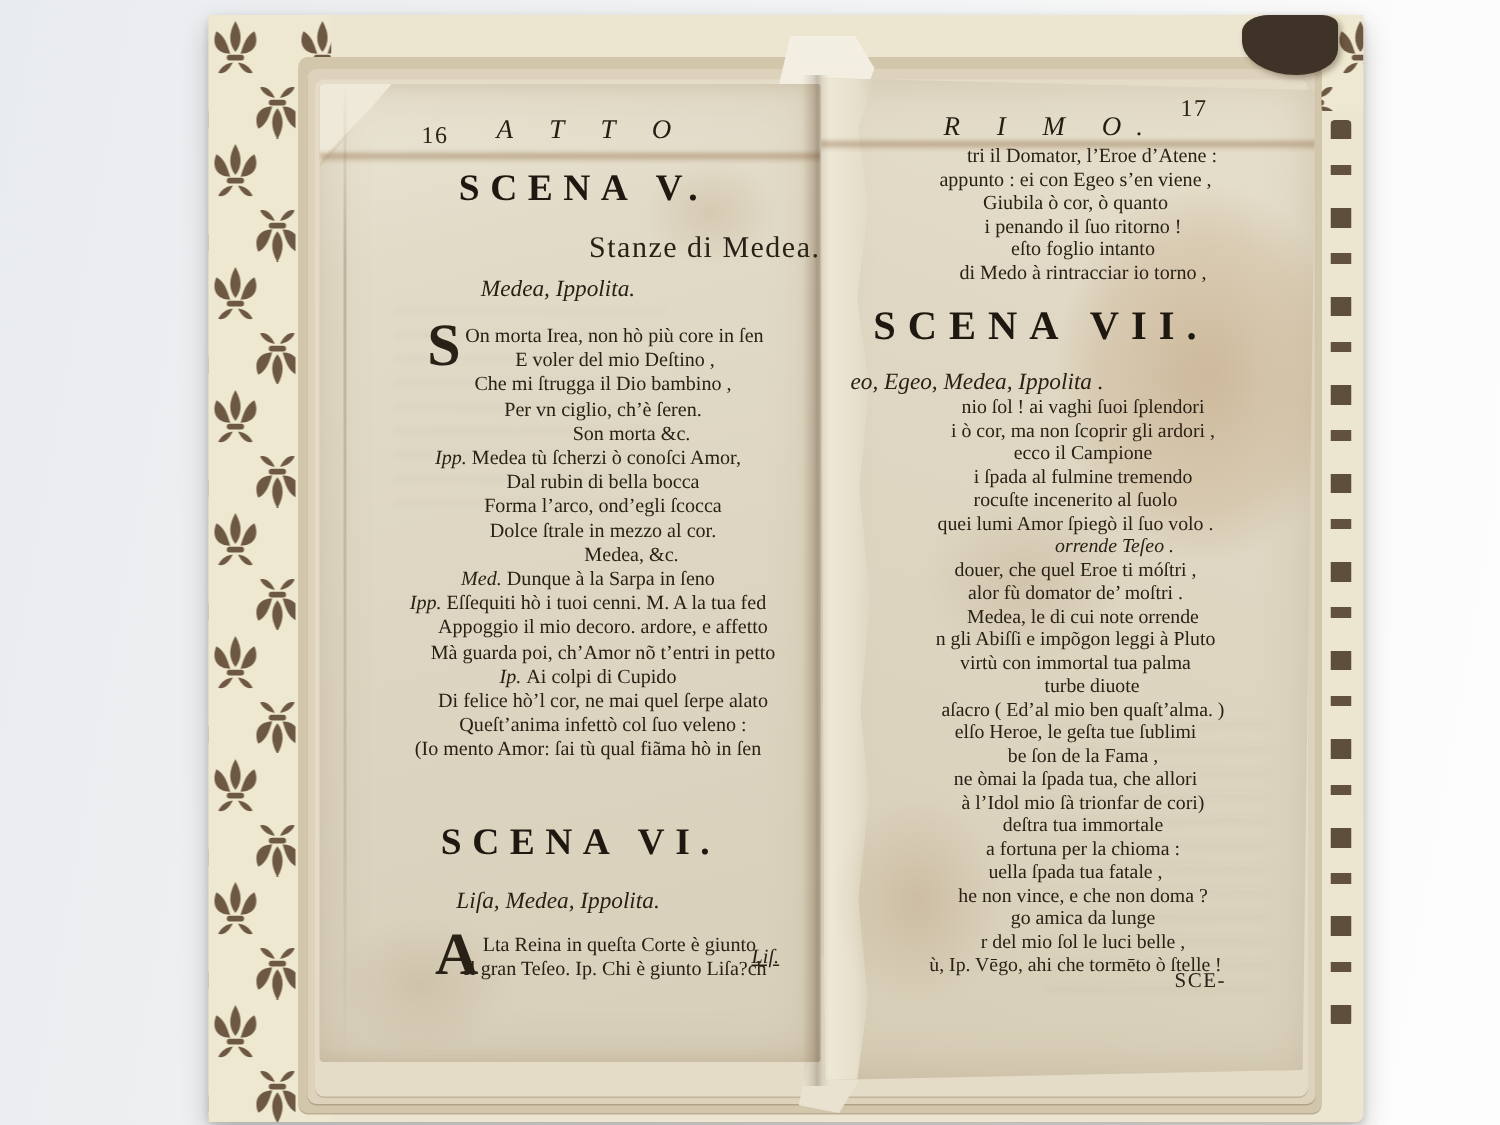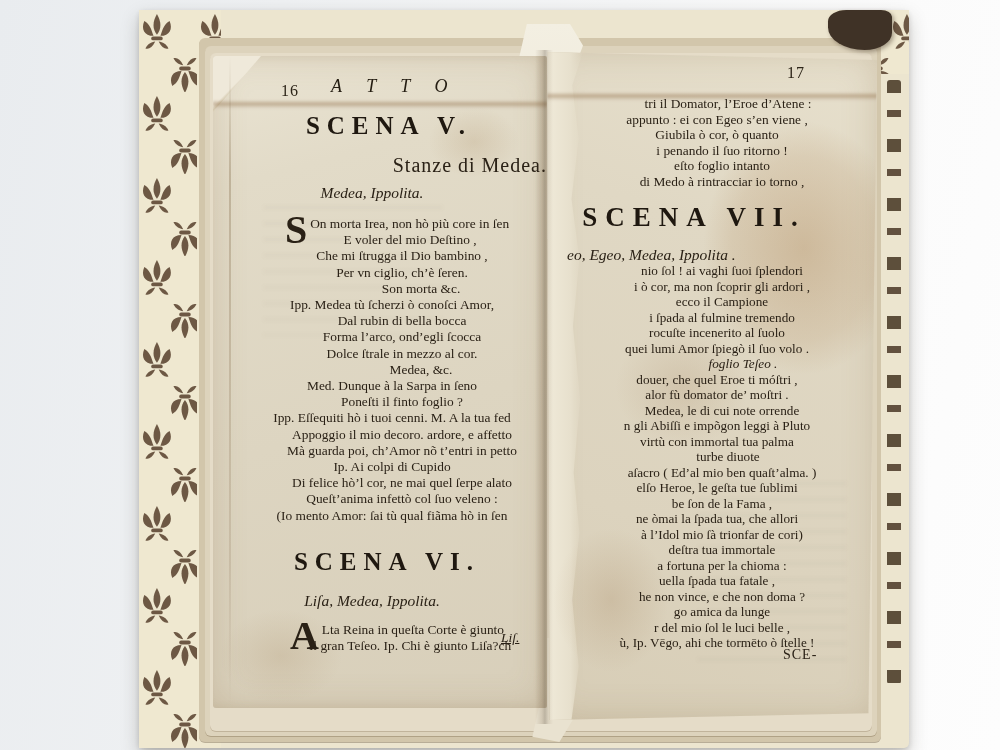--- a/index.html
+++ b/index.html
@@ -72,21 +72,21 @@
   .runtitle{font-style:italic;font-size:18px;letter-spacing:10px;color:#241d12;}
   .scene-head{position:absolute;left:0;right:0;text-align:center;font-weight:700;color:#1f1810;
     font-size:25px;letter-spacing:7px;white-space:pre;}
   .setting{position:absolute;left:0;right:0;text-align:right;font-size:20px;letter-spacing:1px;}
   .chars{position:absolute;left:0;right:16px;text-align:center;font-style:italic;font-size:15.5px;}
   .lines{position:absolute;left:0;right:2px;}
   .pl-lines,.pl-lines2{font-size:13.4px;line-height:16.2px;}
   .pr-open{font-size:13.4px;line-height:15.6px;}
   .pr-lines{font-size:13.2px;line-height:15.5px;}
   .line{white-space:pre;text-align:center;}
-  .sp{}
+  .sp{font-style:italic;}
   .it{font-style:italic;}
   .cap{font-size:40px;line-height:0;vertical-align:-15px;margin-right:3px;font-weight:700;}
   .page-left .ind-0{padding-left:26px;} .page-left .ind-1{padding-left:46px;}
   .page-left .ind-2{padding-left:84px;} .page-left .ind-c1{padding-left:36px;}
   .page-left .ind-c2{padding-left:62px;}
   .page-right .ind-0{padding-left:12px;} .page-right .ind-1{padding-left:22px;}
   .page-right .ind-2{padding-left:34px;} .page-right .ind-3{padding-left:64px;}
   .catchword{position:absolute;font-style:italic;font-size:13.5px;}
   .catchword-r{font-style:normal;letter-spacing:1px;font-size:14px;}
   
@@ -166,21 +166,20 @@
           <div class="line ind-c2">E voler del mio Deſtino ,</div>
           <div class="line ind-1">Che mi ſtrugga il Dio bambino ,</div>
           <div class="line ind-1">Per vn ciglio, ch’è ſeren.</div>
           <div class="line ind-2">Son morta &amp;c.</div>
           <div class="line ind-0"><span class="sp">Ipp. </span>Medea tù ſcherzi ò conoſci Amor,</div>
           <div class="line ind-1">Dal rubin di bella bocca</div>
           <div class="line ind-1">Forma l’arco, ond’egli ſcocca</div>
           <div class="line ind-1">Dolce ſtrale in mezzo al cor.</div>
           <div class="line ind-2">Medea, &amp;c.</div>
           <div class="line ind-0"><span class="sp">Med. </span>Dunque à la Sarpa in ſeno</div>
-          <div class="line ind-1">Poneſti il finto foglio ?</div>
           <div class="line ind-0"><span class="sp">Ipp. </span>Eſſequiti hò i tuoi cenni. M. A la tua fed</div>
           <div class="line ind-1">Appoggio il mio decoro. ardore, e affetto</div>
           <div class="line ind-1">Mà guarda poi, ch’Amor nõ t’entri in petto</div>
           <div class="line ind-0"><span class="sp">Ip. </span>Ai colpi di Cupido</div>
           <div class="line ind-1">Di felice hò’l cor, ne mai quel ſerpe alato</div>
           <div class="line ind-1">Queſt’anima infettò col ſuo veleno :</div>
           <div class="line ind-0">(Io mento Amor: ſai tù qual fiãma hò in ſen</div>
         </div>
       <div class="scene-head pl-h2">SCENA VI.</div>
       <div class="chars pl-ch2">Liſa, Medea, Ippolita.</div>
@@ -191,39 +190,40 @@
       <div class="catchword pl-cw">Liſ.</div>
     </div>
 
     <div class="page page-right">
       <div class="tear-strip"></div>
       <div class="burn burn-r"></div>
       <div class="stain stain-a"></div>
       <div class="stain stain-b"></div>
       <div class="stain stain-c"></div>
       <div class="ghost ghost-r"></div>
+      <div class="t runtitle pr-run">R I M O.</div>
       <div class="t pagenum pr-num">17</div>
       <div class="lines pr-open">
           <div class="line ind-2">tri il Domator, l’Eroe d’Atene :</div>
           <div class="line ind-0">appunto : ei con Egeo s’en viene ,</div>
           <div class="line ind-0">Giubila ò cor, ò quanto</div>
           <div class="line ind-1">i penando il ſuo ritorno !</div>
           <div class="line ind-1">eſto foglio intanto</div>
           <div class="line ind-1">di Medo à rintracciar io torno ,</div>
         </div>
       <div class="scene-head pr-h1">SCENA VII.</div>
       <div class="chars pr-ch">eo, Egeo, Medea, Ippolita .</div>
       <div class="lines pr-lines">
           <div class="line ind-1">nio ſol ! ai vaghi ſuoi ſplendori</div>
           <div class="line ind-1">i ò cor, ma non ſcoprir gli ardori ,</div>
           <div class="line ind-1">ecco il Campione</div>
           <div class="line ind-1">i ſpada al fulmine tremendo</div>
           <div class="line ind-0">rocuſte incenerito al ſuolo</div>
           <div class="line ind-0">quei lumi Amor ſpiegò il ſuo volo .</div>
-          <div class="line ind-3 it">foglio Teſeo .</div>
+          <div class="line ind-3 it">orrende Teſeo .</div>
           <div class="line ind-0">douer, che quel Eroe ti móſtri ,</div>
           <div class="line ind-0">alor fù domator de’ moſtri .</div>
           <div class="line ind-1">Medea, le di cui note orrende</div>
           <div class="line ind-0">n gli Abiſſi e impõgon leggi à Pluto</div>
           <div class="line ind-0">virtù con immortal tua palma</div>
           <div class="line ind-2">turbe diuote</div>
           <div class="line ind-1">aſacro ( Ed’al mio ben quaſt’alma. )</div>
           <div class="line ind-0">elſo Heroe, le geſta tue ſublimi</div>
           <div class="line ind-1">be ſon de la Fama ,</div>
           <div class="line ind-0">ne òmai la ſpada tua, che allori</div>

